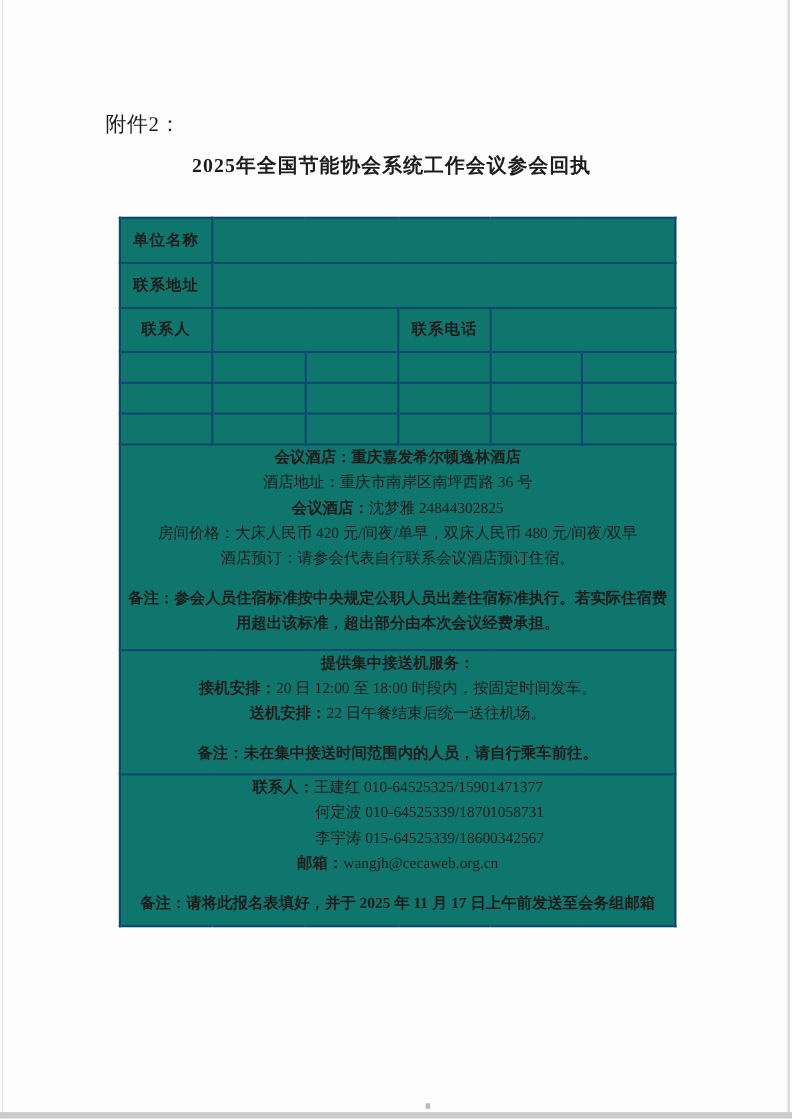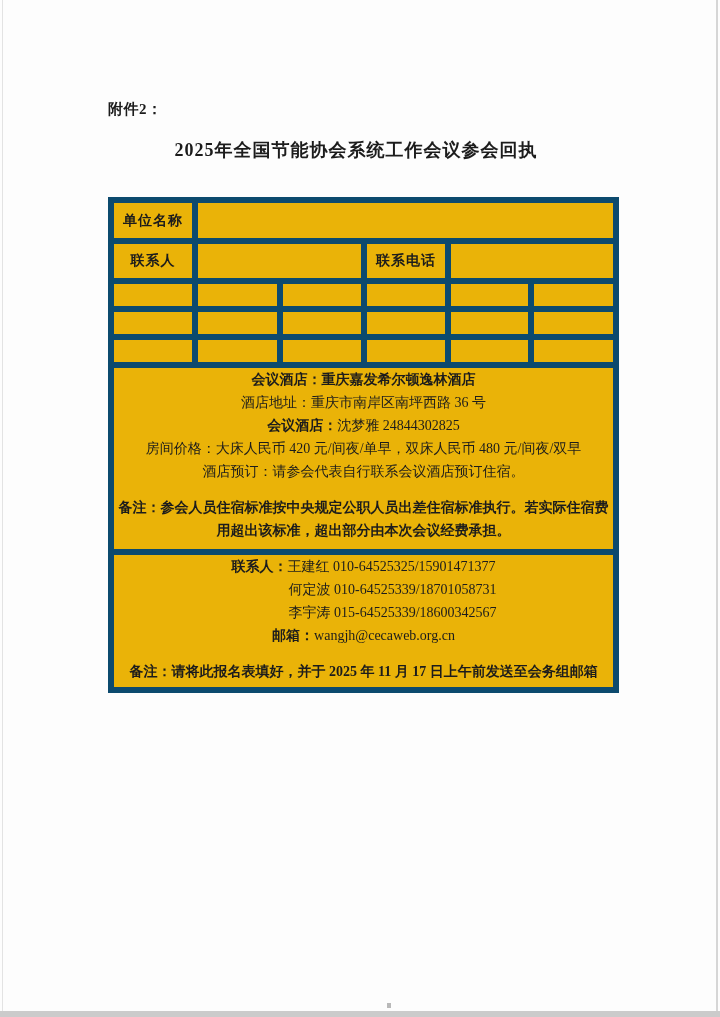--- a/index.html
+++ b/index.html
@@ -12,37 +12,37 @@
   .page {
     position:relative; width:720px; height:1017px;
     background:#fdfdfd; overflow:hidden;
   }
   .edge-left  { position:absolute; left:2px; top:0; width:1px; height:100%; background:#e3e3e3; }
   .edge-right { position:absolute; right:2px; top:0; width:2px; height:100%; background:#d6d6d6; }
   .edge-bottom{ position:absolute; left:0; bottom:0; width:100%; height:6px; background:#cbcbcb; }
   .speck { position:absolute; left:387px; top:1003px; width:4px; height:5px; background:#b9b9b9; }
 
   .attachment {
-    position:absolute; left:108px; top:100px;
-    font-size:15px; font-weight:bold; letter-spacing:0.5px;
+    position:absolute; left:96px; top:100px;
+    font-size:19px; font-weight:normal; letter-spacing:0.5px;
   }
   .title {
     position:absolute; left:0; top:138px; width:712px;
     text-align:center; font-size:18px; font-weight:bold; letter-spacing:1px;
     margin:0;
   }
 
   table.form {
     position:absolute; left:108px; top:197px;
     width:505px; table-layout:fixed; border-collapse:collapse;
     font-size:14px;
   }
   table.form td {
-    border:6px solid #0c4a6e; padding:0;
-    background:#eab308;
+    border:2px solid #0c4a6e; padding:0;
+    background:#0f766e;
   }
   td.lab { text-align:center; font-weight:bold; letter-spacing:1px; }
   td.val { }
   tr.r41 { height:41px; } tr.r40 { height:40px;padding-left:34px; } tr.r38 { height:38px; }
   tbody.empties tr { height:28px; }
   td.hdr { text-align:center; font-weight:bold; letter-spacing:1px; vertical-align:middle; }
   .hdr2 { line-height:18px; }
 
   td.section { vertical-align:top; text-align:left; padding:6px 10px 0 10px; }
   tr.hotel    { height:187px; }
@@ -66,20 +66,24 @@
       <col style="width:84px">
         <col style="width:85px">
         <col style="width:84px">
       <col style="width:84px">
         <col style="width:83px">
         <col style="width:85px">
     </colgroup>
     <tbody>
       <tr class="r41">
         <td class="lab">单位名称</td>
+        <td class="val" colspan="5"></td>
+      </tr>
+      <tr class="r41">
+        <td class="lab">联系地址</td>
         <td class="val" colspan="5"></td>
       </tr>
       <tr class="r40">
         <td class="lab">联系人</td>
         <td class="val" colspan="2"></td>
         <td class="lab">联系电话</td>
         <td class="val" colspan="2"></td>
       </tr>
     </tbody>
     <tbody class="empties">
@@ -113,20 +117,29 @@
         <td class="section" colspan="6">
             <div class="tline"><span class="bold">会议酒店：重庆嘉发希尔顿逸林酒店</span></div>
             <div class="tline"><span>酒店地址：重庆市南岸区南坪西路 36 号</span></div>
             <div class="tline"><span class="bold">会议酒店：</span><span>沈梦雅 24844302825</span></div>
             <div class="tline"><span>房间价格：大床人民币 420 元/间夜/单早，双床人民币 480 元/间夜/双早</span></div>
             <div class="tline"><span>酒店预订：请参会代表自行联系会议酒店预订住宿。</span></div>
             <div class="tline spacer"></div>
             <div class="tline"><span class="bold">备注：参会人员住宿标准按中央规定公职人员出差住宿标准执行。若实际住宿费用超出该标准，超出部分由本次会议经费承担。</span></div>
           </td>
       </tr>
+      <tr class="transfer">
+        <td class="section" colspan="6">
+            <div class="tline"><span class="bold">提供集中接送机服务：</span></div>
+            <div class="tline"><span class="bold">接机安排：</span><span>20 日 12:00 至 18:00 时段内，按固定时间发车。</span></div>
+            <div class="tline"><span class="bold">送机安排：</span><span>22 日午餐结束后统一送往机场。</span></div>
+            <div class="tline spacer"></div>
+            <div class="tline"><span class="bold">备注：未在集中接送时间范围内的人员，请自行乘车前往。</span></div>
+          </td>
+      </tr>
       <tr class="contacts">
         <td class="section" colspan="6">
             <div class="tline"><span class="bold">联系人：</span><span>王建红 010-64525325/15901471377</span></div>
             <div class="tline indent"><span>何定波 010-64525339/18701058731</span></div>
             <div class="tline indent"><span>李宇涛 015-64525339/18600342567</span></div>
             <div class="tline"><span class="bold">邮箱：</span><span>wangjh@cecaweb.org.cn</span></div>
             <div class="tline spacer"></div>
             <div class="tline"><span class="bold">备注：请将此报名表填好，并于 2025 年 11 月 17 日上午前发送至会务组邮箱</span></div>
           </td>
       </tr>

